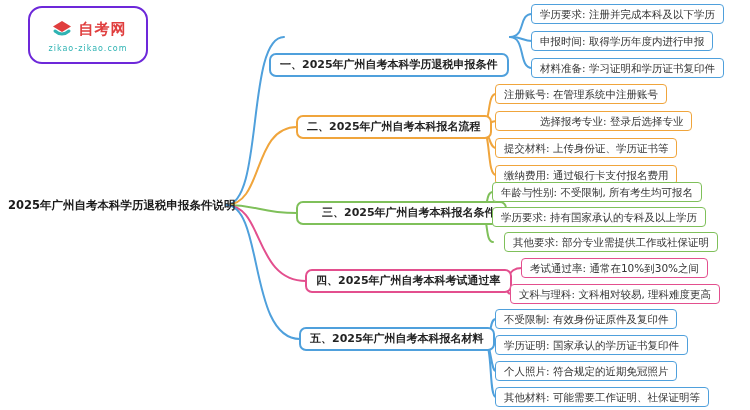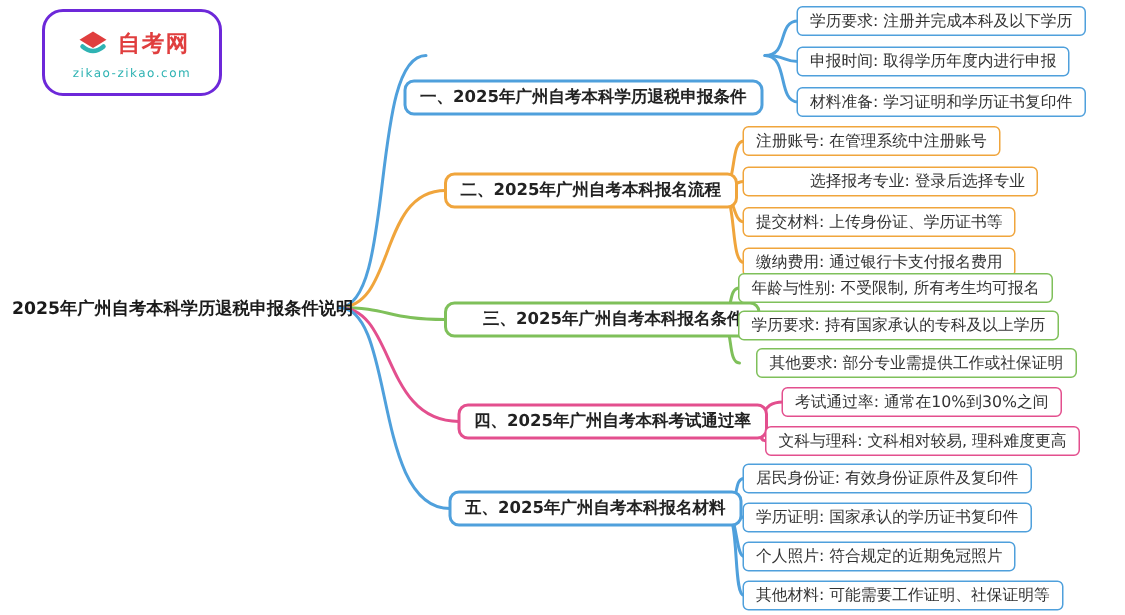--- a/index.html
+++ b/index.html
@@ -86,18 +86,18 @@
   <div class="node branch c-green" style="left:296px; top:201px;padding-left:24px;">三、2025年广州自考本科报名条件</div>
   <div class="node leaf c-green" style="left:492px; top:182px;">年龄与性别: 不受限制, 所有考生均可报名</div>
   <div class="node leaf c-green" style="left:492px; top:207px;">学历要求: 持有国家承认的专科及以上学历</div>
   <div class="node leaf c-green" style="left:504px; top:232px;">其他要求: 部分专业需提供工作或社保证明</div>
 
   <div class="node branch c-pink" style="left:305px; top:269px;">四、2025年广州自考本科考试通过率</div>
   <div class="node leaf c-pink" style="left:521px; top:258px;">考试通过率: 通常在10%到30%之间</div>
   <div class="node leaf c-pink" style="left:510px; top:284px;">文科与理科: 文科相对较易, 理科难度更高</div>
 
   <div class="node branch c-blue" style="left:299px; top:327px;">五、2025年广州自考本科报名材料</div>
-  <div class="node leaf c-blue" style="left:495px; top:309px;">居民身份证: 有效身份证原件及复印件</div>
+  <div class="node leaf c-blue" style="left:495px; top:309px;">不受限制: 有效身份证原件及复印件</div>
   <div class="node leaf c-blue" style="left:495px; top:335px;">学历证明: 国家承认的学历证书复印件</div>
   <div class="node leaf c-blue" style="left:495px; top:361px;">个人照片: 符合规定的近期免冠照片</div>
   <div class="node leaf c-blue" style="left:495px; top:387px;">其他材料: 可能需要工作证明、社保证明等</div>
 
 </div>
 
 </body></html>

